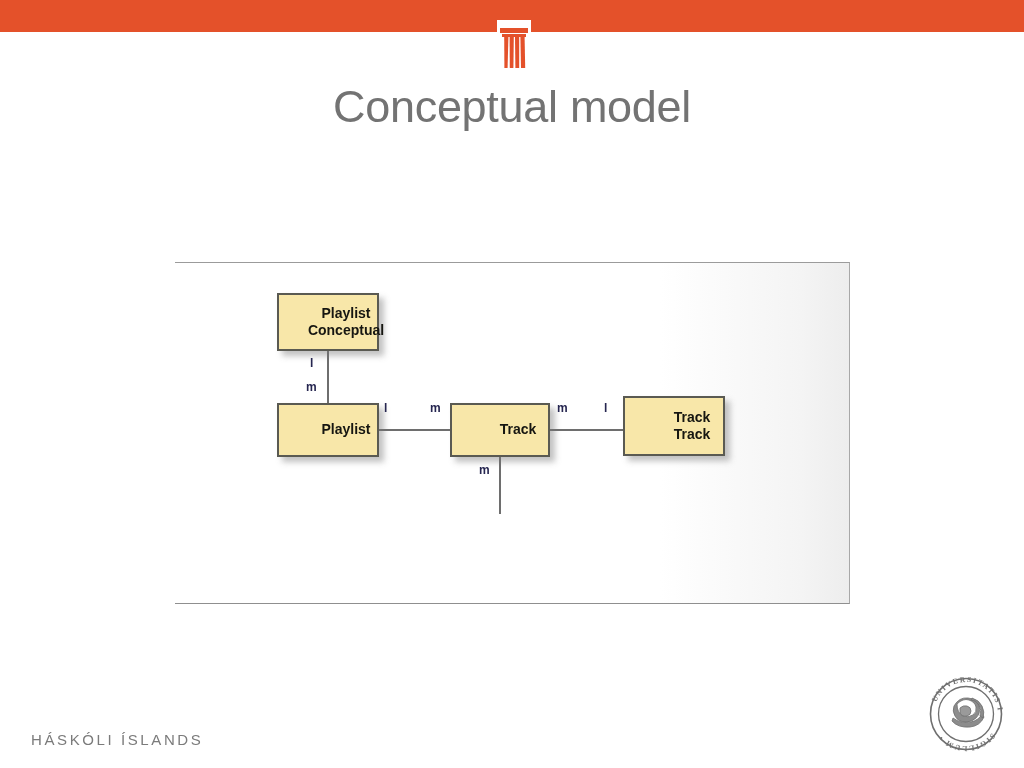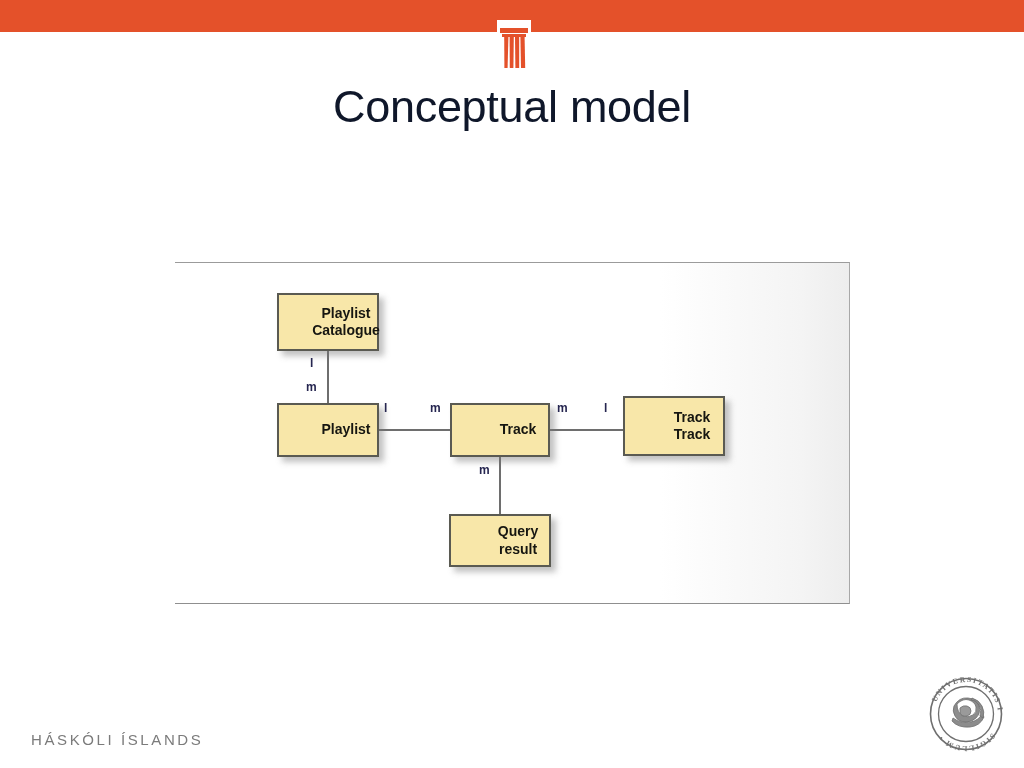--- a/index.html
+++ b/index.html
@@ -34,21 +34,21 @@
   }
 
   
   #slide-title {
     position: absolute;
     left: 0; top: 82px;
     width: 1024px;
     text-align: center;
     font-size: 45px;
     font-weight: 400;
-    color: #0f172a;
+    color: #737373;
     letter-spacing: -0.3px;
     line-height: 1.1;
     white-space: nowrap;
   }
 
   
   #diagram-frame {
     position: absolute;
     left: 175px;
     top: 262px;
@@ -152,43 +152,37 @@
 
 <div id="diagram-frame">
   <div id="diagram-canvas">
       <div class="connector vertical" style="background: rgb(110, 110, 110); left: 152px; top: 88px; height: 52px;"></div>
       <div class="connector horizontal" style="background: rgb(110, 110, 110); left: 204px; top: 166px; width: 71px;"></div>
       <div class="connector horizontal" style="background: rgb(110, 110, 110); left: 375px; top: 166px; width: 73px;"></div>
       <div class="connector vertical" style="background: rgb(110, 110, 110); left: 324px; top: 194px; height: 57px;"></div>
       <div class="entity-box" style="left: 102px; top: 30px; width: 102px; height: 58px; background: rgb(248, 231, 169); border-color: rgb(90, 90, 82);">
         <div>
           <span class="label-line">Playlist</span>
-          <span class="label-line">Catalogue</span>
+          <span class="label-line">Conceptual</span>
         </div>
       </div>
       <div class="entity-box" style="left: 102px; top: 140px; width: 102px; height: 54px; background: rgb(248, 231, 169); border-color: rgb(90, 90, 82);">
         <div>
           <span class="label-line">Playlist</span>
         </div>
       </div>
       <div class="entity-box" style="left: 275px; top: 140px; width: 100px; height: 54px; background: rgb(248, 231, 169); border-color: rgb(90, 90, 82);">
         <div>
           <span class="label-line">Track</span>
         </div>
       </div>
       <div class="entity-box" style="left: 448px; top: 133px; width: 102px; height: 60px; background: rgb(248, 231, 169); border-color: rgb(90, 90, 82);">
         <div>
           <span class="label-line">Track</span>
           <span class="label-line">Track</span>
-        </div>
-      </div>
-      <div class="entity-box" style="left: 274px; top: 251px; width: 102px; height: 53px; background: rgb(248, 231, 169); border-color: rgb(90, 90, 82);">
-        <div>
-          <span class="label-line">Query</span>
-          <span class="label-line">result</span>
         </div>
       </div>
       <div class="cardinality" style="left: 135px; top: 93px; color: rgb(38, 38, 80);">l</div>
       <div class="cardinality" style="left: 131px; top: 117px; color: rgb(38, 38, 80);">m</div>
       <div class="cardinality" style="left: 209px; top: 138px; color: rgb(38, 38, 80);">l</div>
       <div class="cardinality" style="left: 255px; top: 138px; color: rgb(38, 38, 80);">m</div>
       <div class="cardinality" style="left: 382px; top: 138px; color: rgb(38, 38, 80);">m</div>
       <div class="cardinality" style="left: 429px; top: 138px; color: rgb(38, 38, 80);">l</div>
       <div class="cardinality" style="left: 304px; top: 200px; color: rgb(38, 38, 80);">m</div>
     </div>

